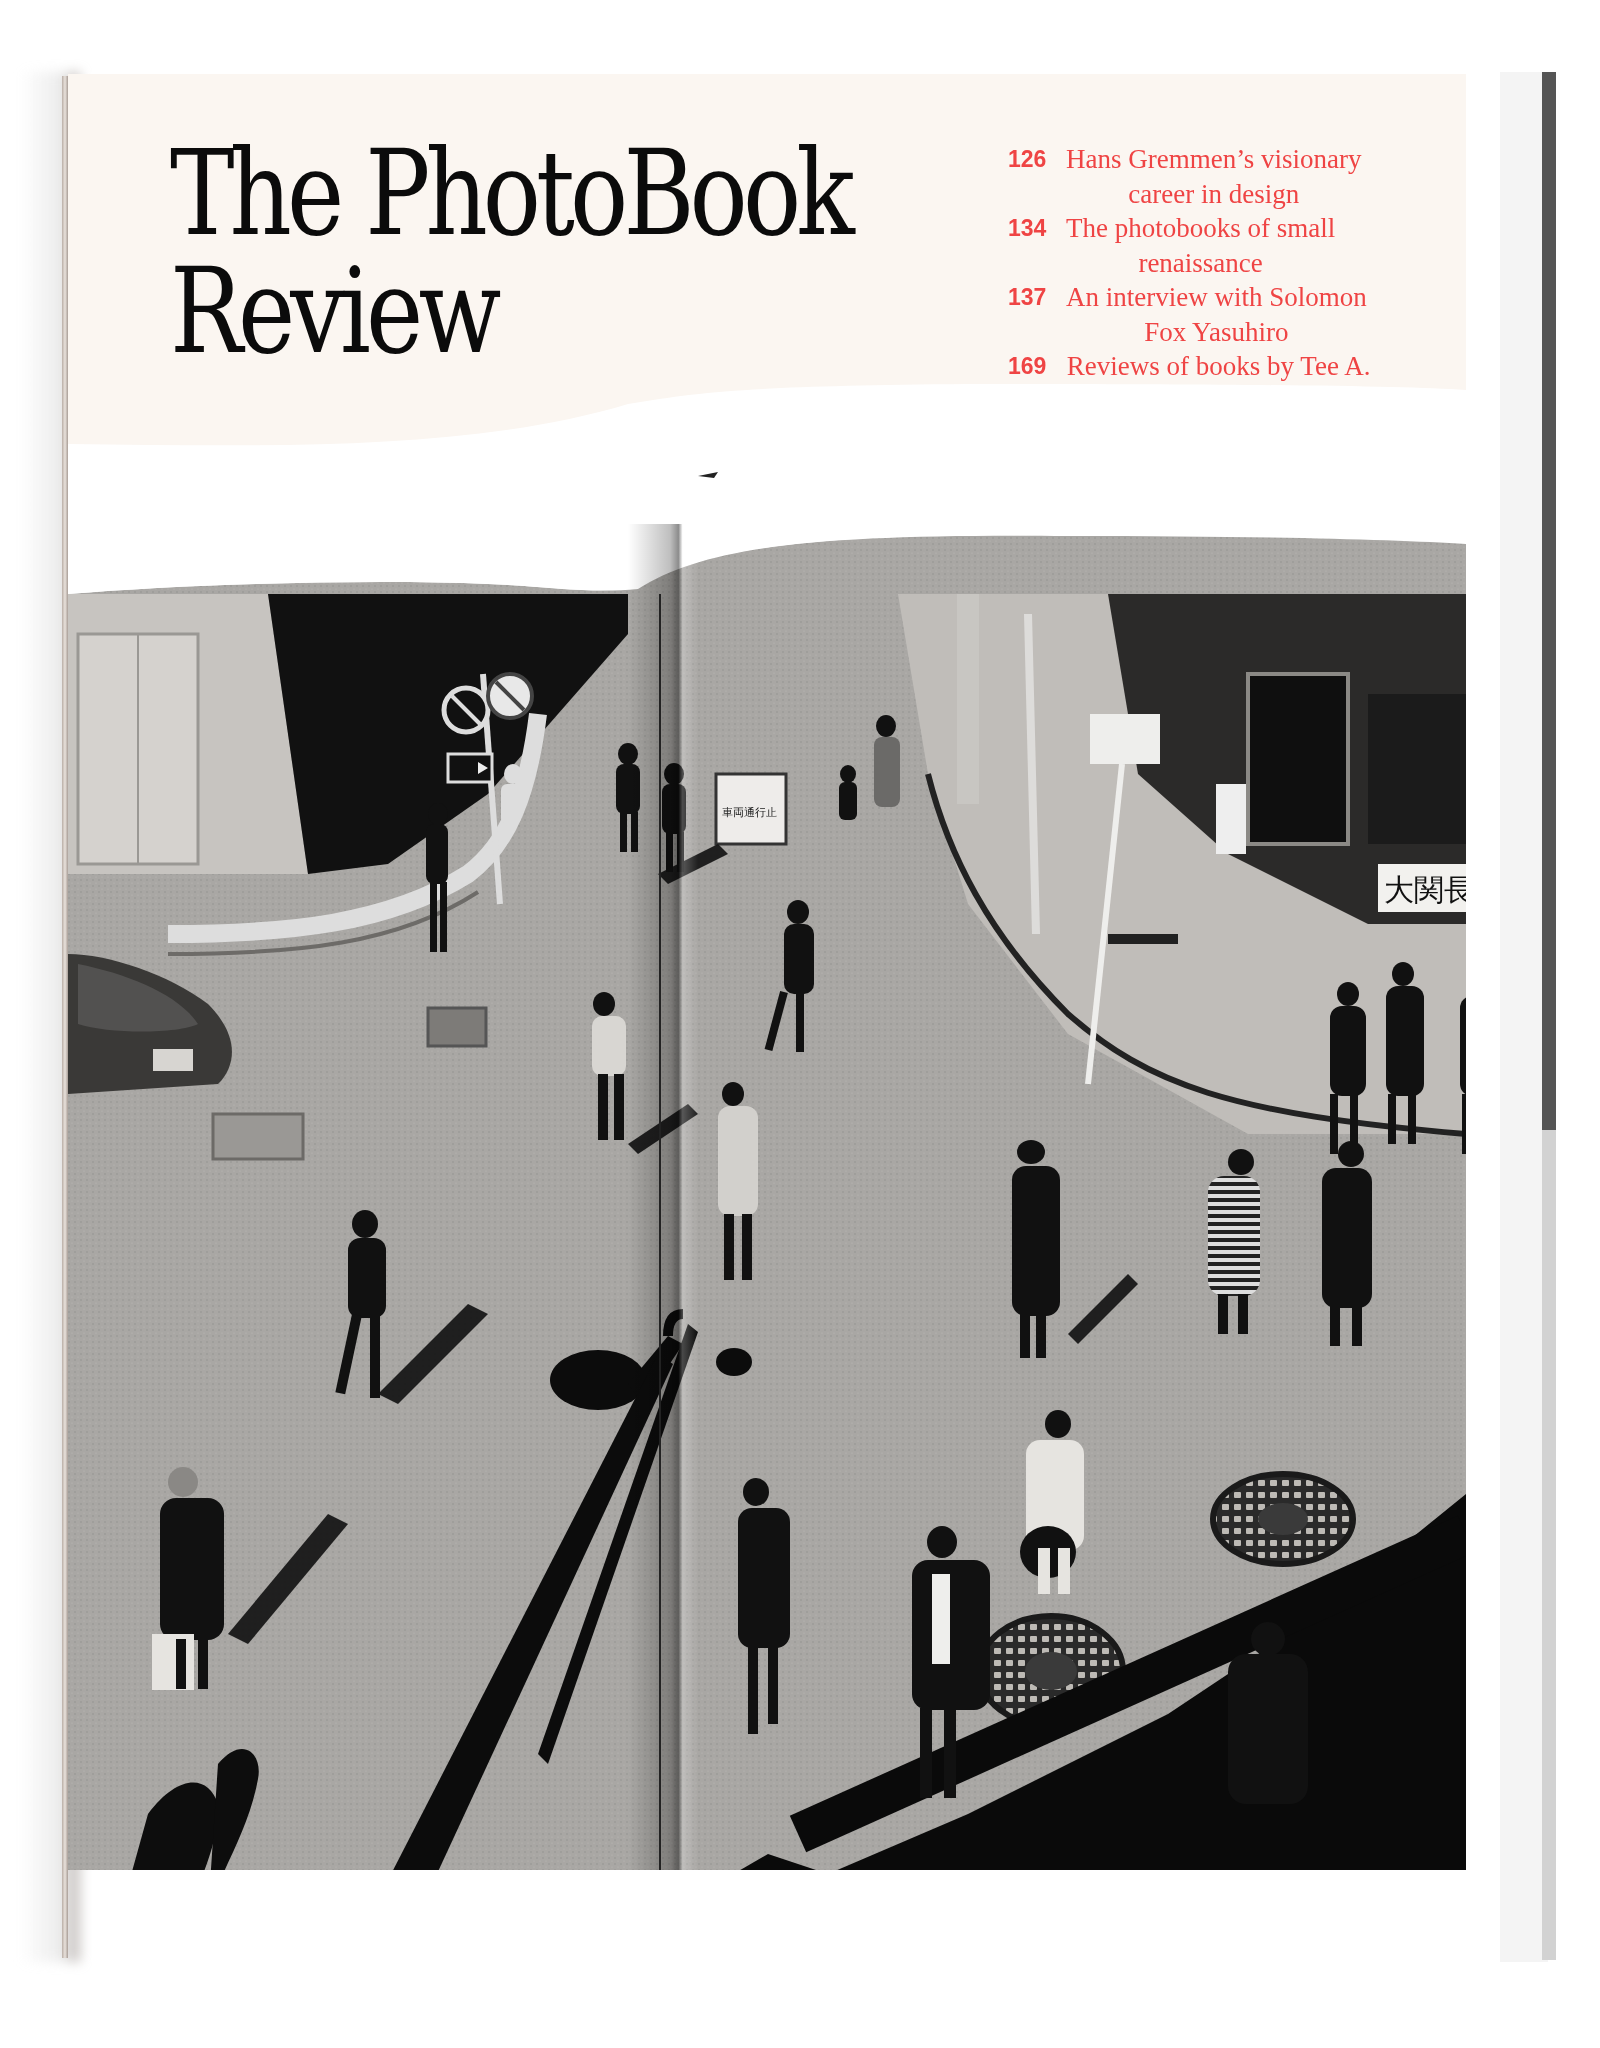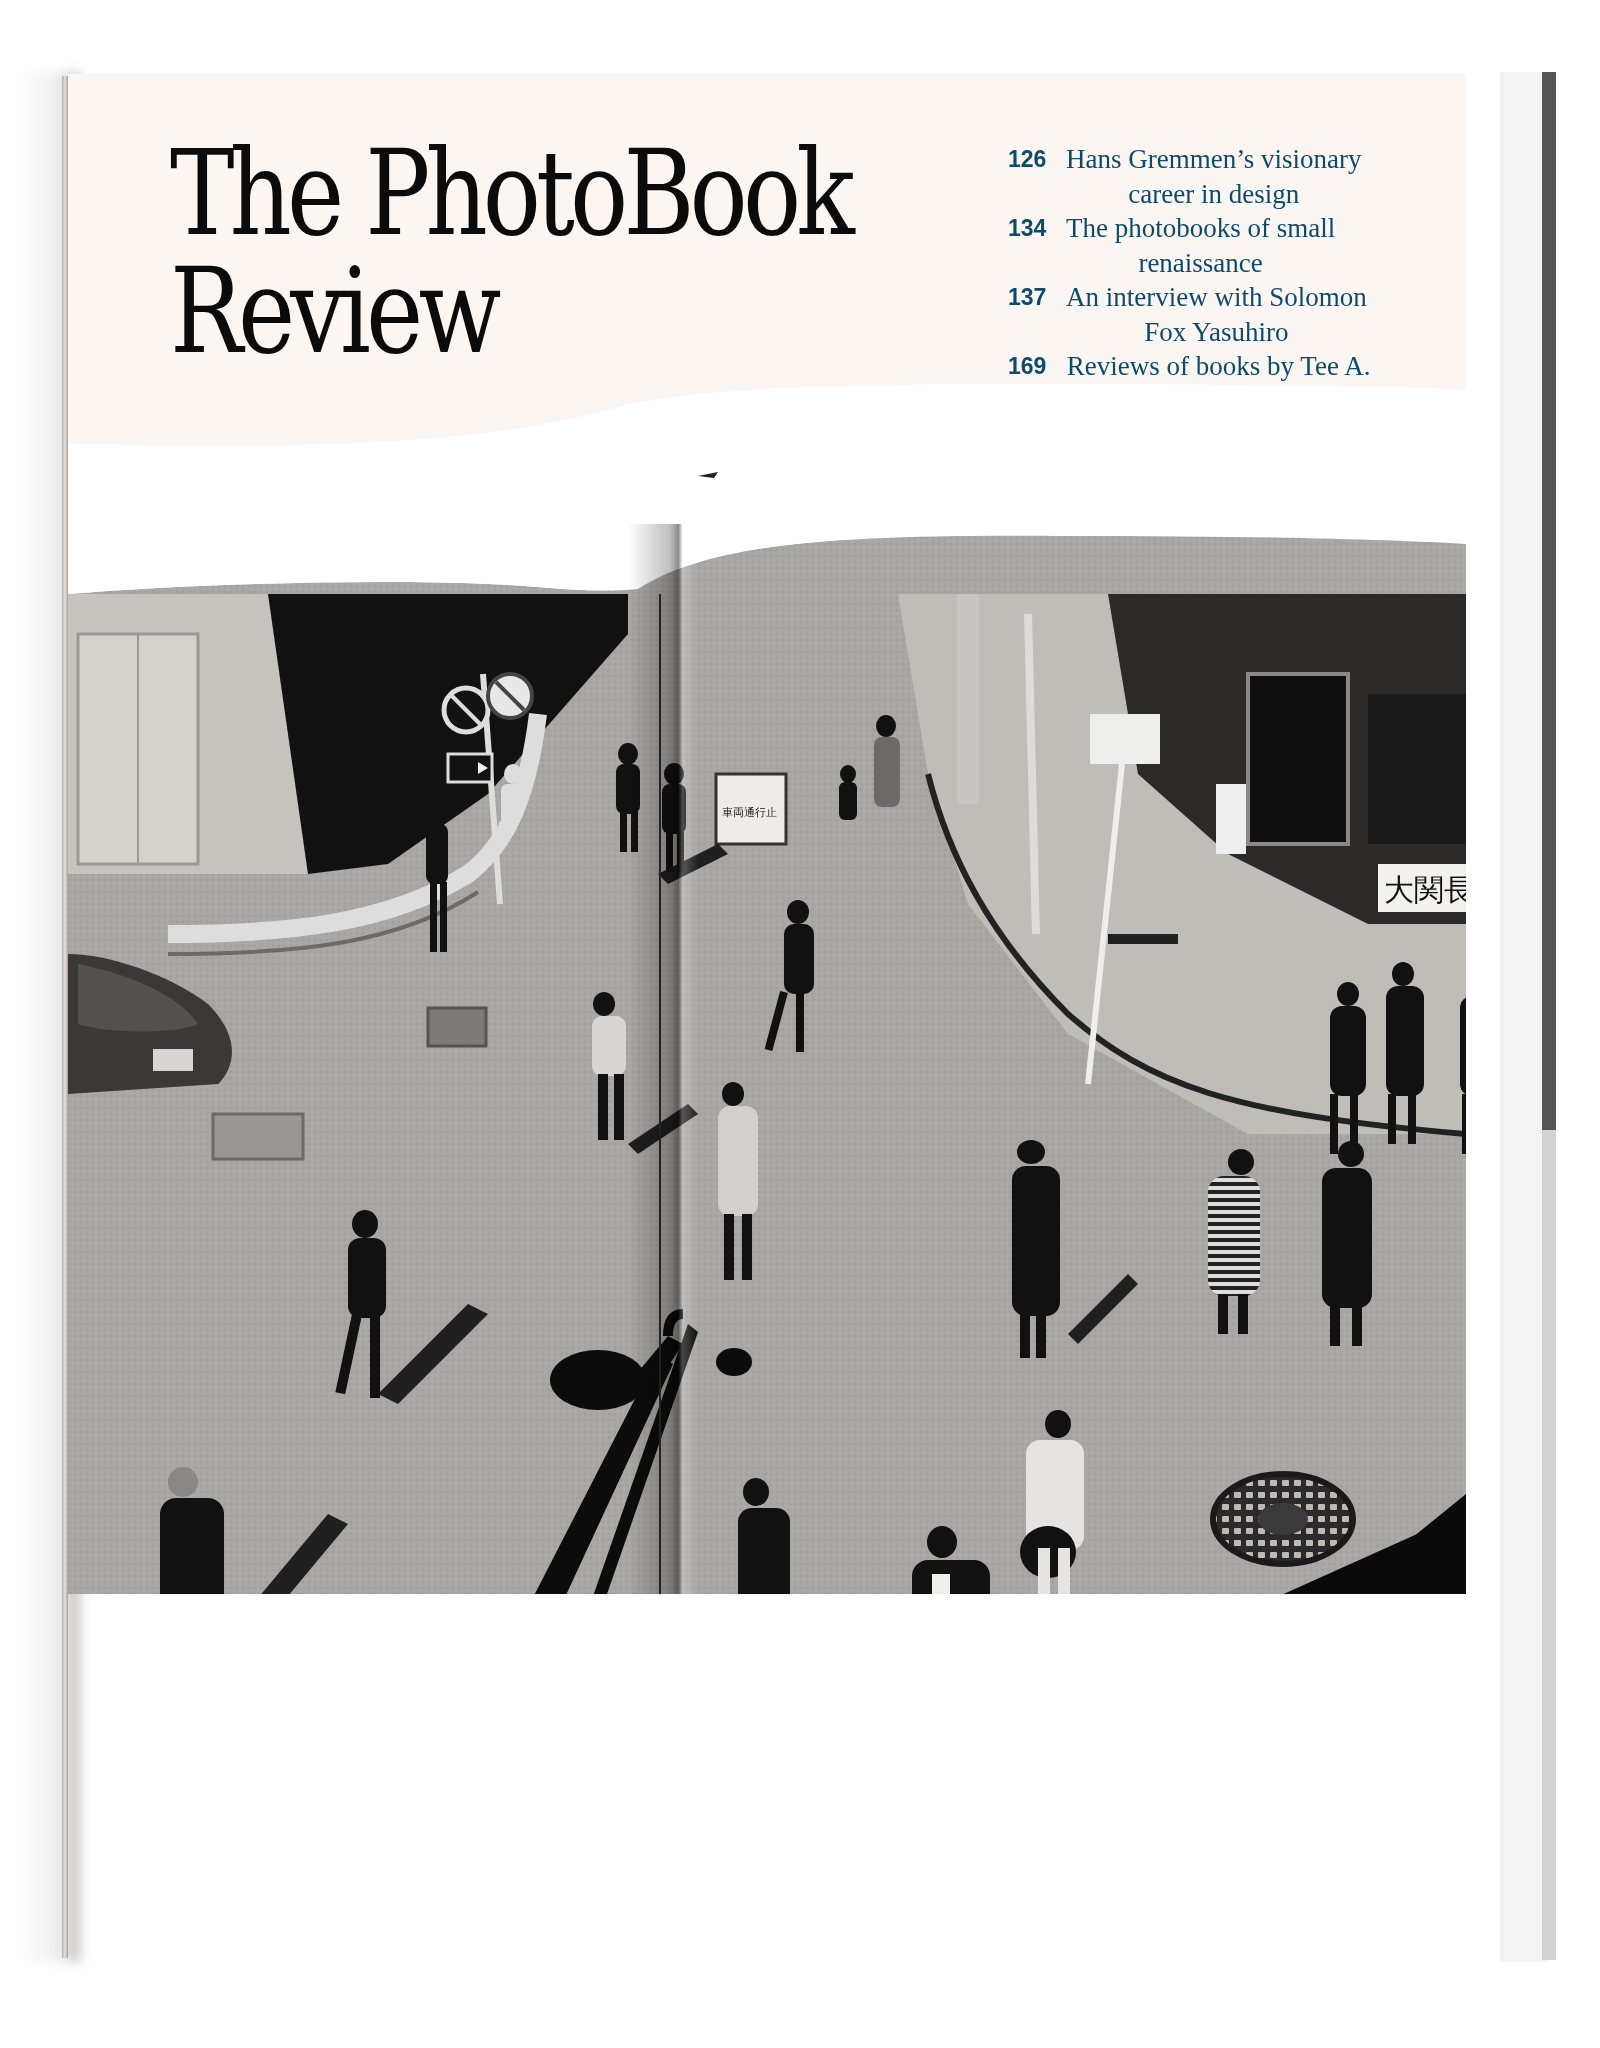--- a/index.html
+++ b/index.html
@@ -27,41 +27,41 @@
   .back-cover-dark {
     position: absolute; left: 1542px; top: 72px; width: 14px; height: 1058px;
     background: #555;
   }
   .back-cover-dark2 {
     position: absolute; left: 1542px; top: 1130px; width: 14px; height: 830px;
     background: #d2d2d2;
   }
 
   .cover {
-    position: absolute; left: 68px; top: 74px; width: 1398px; height: 1520px;
+    position: absolute; left: 68px; top: 74px; width: 1398px; height: 1796px;
     background: #fbf6f1;
     overflow: hidden;
   }
 
   .masthead {
     position: absolute; left: 102px; top: 60px;
     font-family: "DejaVu Serif", "Liberation Serif", serif;
     color: #0b0b0b;
     font-size: 118px; line-height: 118px;
     letter-spacing: -6px;
     transform: scaleX(0.82);
     transform-origin: left top;
     font-weight: normal;
   }
   .masthead div { white-space: nowrap; }
 
   .toc {
     position: absolute; left: 940px; top: 68px; width: 420px;
     font-family: "Liberation Serif", "DejaVu Serif", serif;
-    color: #0c4a6e;
+    color: #ef4444;
   }
   .toc-item { display: flex; align-items: flex-start; }
   .toc-num {
     width: 58px; flex: 0 0 58px;
     font-family: "Liberation Sans", "DejaVu Sans", sans-serif;
     font-weight: bold; font-size: 23px; line-height: 34.5px;
   }
   .toc-text { font-size: 27px; line-height: 34.5px; text-align: center; }
   .photo-svg { position: absolute; left: 0; top: 0; }
 

